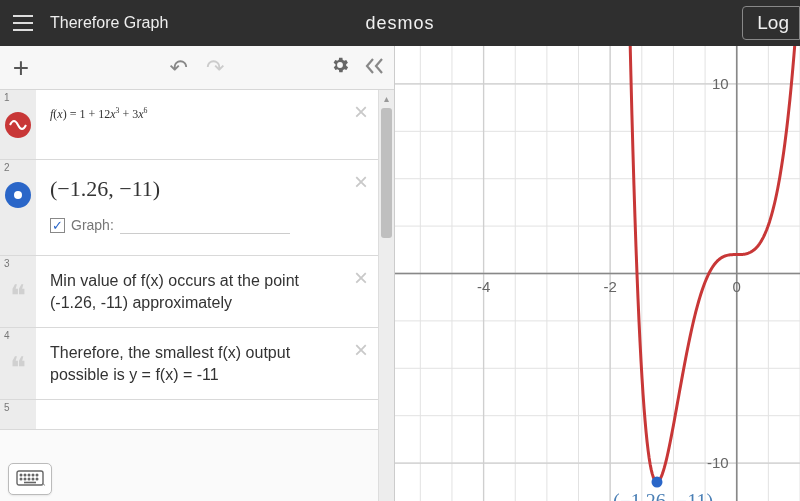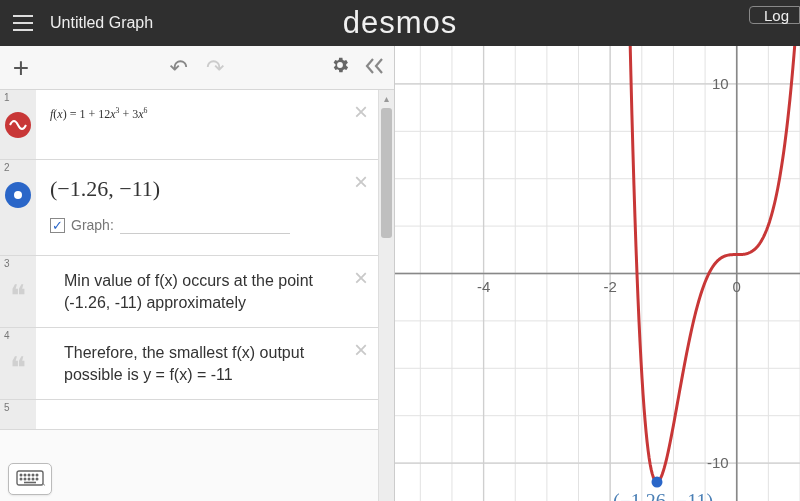--- a/index.html
+++ b/index.html
@@ -2,22 +2,22 @@
 <html><head>
 <meta charset="utf-8">
 <style>
   * { box-sizing: border-box; margin: 0; padding: 0; }
   html, body { width: 800px; height: 501px; overflow: hidden; font-family: Arial, Helvetica, sans-serif; background: #fff; }
   
   .topbar { height: 46px; background: #2f2f2f; display: flex; align-items: center; color: #eee; position: relative; }
   .hamburger { width: 46px; height: 46px; display: flex; align-items: center; justify-content: center; cursor: pointer; }
   .hamburger svg { stroke: #ddd; }
   .title { font-size: 16px; color: #eee; margin-left: 4px; }
-  .brand { position: absolute; left: 50%; transform: translateX(-50%); font-size: 31px; letter-spacing: 1px; color: #f0f0f0; font-family: "Trebuchet MS", Arial, sans-serif; }
-  .login-btn { position: absolute; right: 0; top: 6px; height: 18px; padding: 0 10px 0 14px; border: 1px solid #888; border-radius: 4px 0 0 4px; background: #2f2f2f; color: #eee; font-size: 15px; display: flex; align-items: center; cursor: pointer; }
+  .brand { position: absolute; left: 50%; transform: translateX(-50%); font-size: 18px; letter-spacing: 1px; color: #f0f0f0; font-family: "Trebuchet MS", Arial, sans-serif; }
+  .login-btn { position: absolute; right: 0; top: 6px; height: 34px; padding: 0 10px 0 14px; border: 1px solid #888; border-radius: 4px 0 0 4px; background: #2f2f2f; color: #eee; font-size: 19px; display: flex; align-items: center; cursor: pointer; }
   
   .workspace { display: flex; height: calc(100% - 46px); }
   .sidebar { width: 395px; display: flex; flex-direction: column; border-right: 1px solid #ccc; background: #fafafa; position: relative; }
   
   .sbar-tools { height: 44px; display: flex; align-items: center; background: #f7f7f7; border-bottom: 1px solid #d7d7d7; position: relative; }
   .plus { width: 42px; height: 44px; display: flex; align-items: center; justify-content: center; font-size: 28px; color: #555; cursor: pointer; }
   .undo-redo { position: absolute; left: 50%; transform: translateX(-50%); display: flex; gap: 18px; }
   .undo-redo span { font-size: 22px; color: #888; cursor: pointer; }
   .undo-redo .redo { color: #ccc; }
   .right-tools { margin-left: auto; margin-right: 8px; display: flex; align-items: center; gap: 14px; }
@@ -31,21 +31,21 @@
   .scrollbar-arrow { position: absolute; left: 0; right: 0; top: 0; height: 16px; display: flex; align-items: center; justify-content: center; color: #999; font-size: 10px; }
   .expr-row { position: relative; display: flex; min-height: 70px; border-bottom: 1px solid #d9d9d9; background: #fff; }
   .expr-gutter { width: 36px; background: #ececec; display: flex; flex-direction: column; align-items: center; padding-top: 4px; position: relative; }
   .row-index { font-size: 10px; color: #777; position: absolute; top: 2px; left: 4px; }
   .gutter-icon { margin-top: 18px; }
   .wave-badge { width: 26px; height: 26px; border-radius: 50%; background: #c83737; display: flex; align-items: center; justify-content: center; }
   .point-badge { width: 26px; height: 26px; border-radius: 50%; background: #2a66c8; display: flex; align-items: center; justify-content: center; }
   .point-badge::after { content: ""; width: 8px; height: 8px; border-radius: 50%; background: #fff; }
   .quote-badge { color: #d0d0d0; font-size: 30px; font-family: Georgia, serif; line-height: 0.5; margin-top: 28px; user-select: none; }
   .expr-body { flex: 1; padding: 16px 34px 14px 14px; font-size: 12px; color: #333; font-family: "Times New Roman", serif; }
-  .expr-body.small { font-size: 16px; font-family: Arial, sans-serif; color: #333; padding: 14px 34px 14px 28px; line-height: 1.35; }
+  .expr-body.small { font-size: 16px; font-family: Arial, sans-serif; color: #333; padding: 14px 34px 14px 14px; line-height: 1.35; }
   .expr-body.point { font-size: 22px; }
   .label-row { font-size: 14px; font-family: Arial, sans-serif; color: #777; margin-top: 14px; display: flex; align-items: center; gap: 6px; }
   .label-row .chk { width: 15px; height: 15px; border: 1px solid #888; display: inline-flex; align-items: center; justify-content: center; color: #2a66c8; font-size: 13px; background: #fff; }
   .label-input { border: none; border-bottom: 1px solid #ccc; width: 170px; background: transparent; font-size: 13px; padding: 1px 2px; }
   .close-x { position: absolute; top: 10px; right: 10px; color: #c9c9c9; font-size: 24px; cursor: pointer; line-height: 1; }
   .sup { font-size: 0.65em; vertical-align: super; }
   
   .keyboard-fab { position: absolute; left: 8px; bottom: 6px; width: 44px; height: 32px; border: 1px solid #bbb; border-radius: 5px; background: #fff; display: flex; align-items: center; justify-content: center; cursor: pointer; box-shadow: 0 1px 2px rgba(0,0,0,0.08); }
   
   .graph { flex: 1; position: relative; background: #fff; overflow: hidden; }
@@ -58,21 +58,21 @@
 <body>
 
 <div class="topbar">
   <div class="hamburger">
     <svg width="22" height="18" viewBox="0 0 22 18" fill="none" stroke-width="2">
       <line x1="1" y1="2" x2="21" y2="2"></line>
         <line x1="1" y1="9" x2="21" y2="9"></line>
         <line x1="1" y1="16" x2="21" y2="16"></line>
     </svg>
   </div>
-  <div class="title">Untitled Graph</div>
+  <div class="title">Therefore Graph</div>
   <div class="brand">desmos</div>
   <div class="login-btn">Log</div>
 </div>
 
 <div class="workspace">
 
   <div class="sidebar">
     <div class="sbar-tools">
       <div class="plus">+</div>
       <div class="undo-redo">

